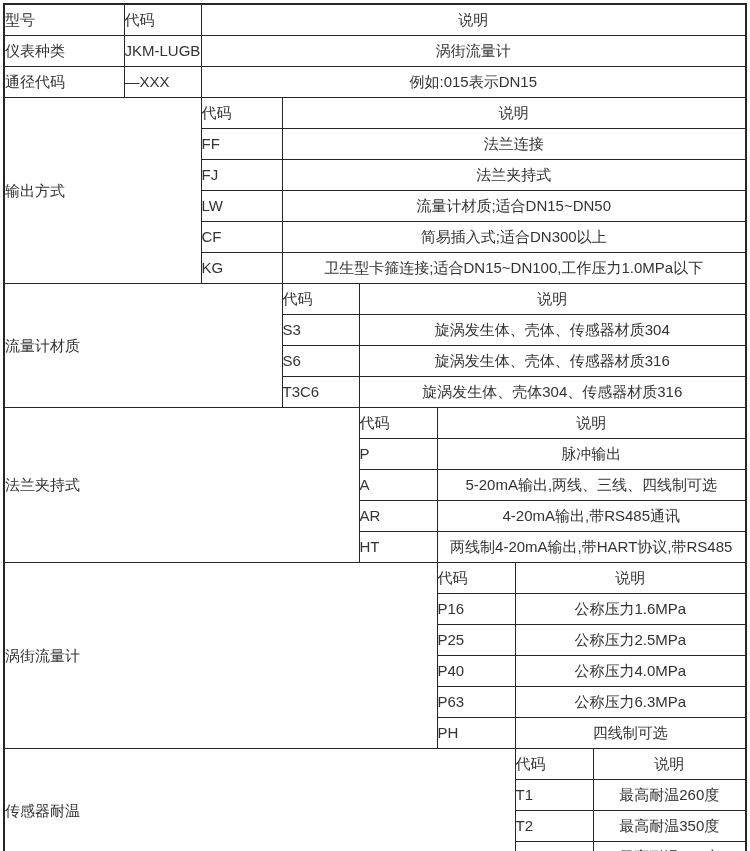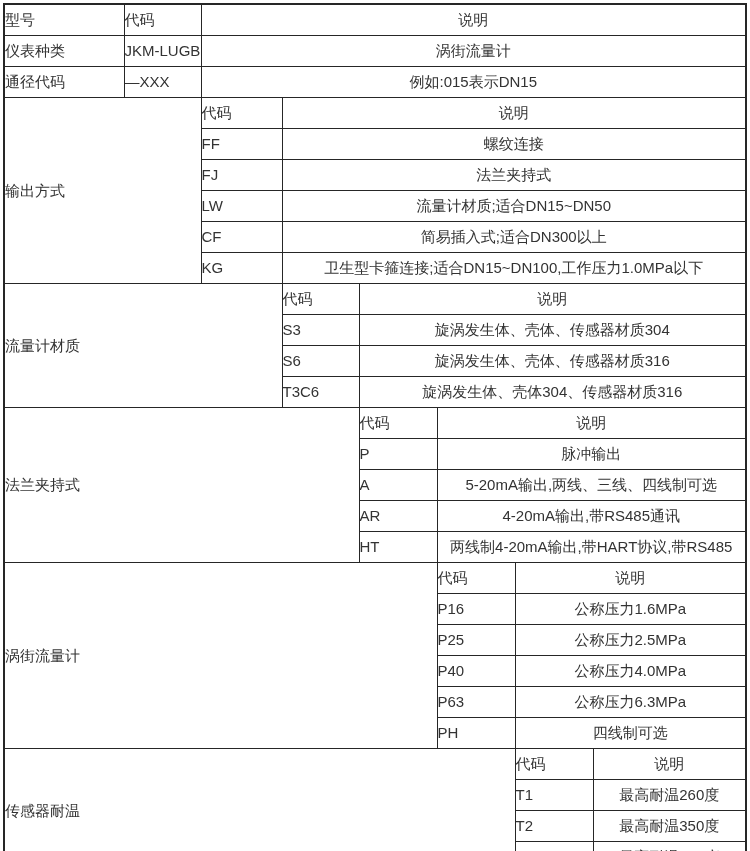--- a/index.html
+++ b/index.html
@@ -67,21 +67,21 @@
     <td class="l" colspan="6">例如:015表示DN15</td>
   </tr>
 
   <tr>
     <td class="c" colspan="2" rowspan="6">输出方式</td>
     <td class="c bl">代码</td>
     <td class="l bl" colspan="5">说明</td>
   </tr>
   <tr>
     <td class="c">FF</td>
-    <td class="l" colspan="5">螺纹连接</td>
+    <td class="l" colspan="5">法兰连接</td>
   </tr>
   <tr>
     <td class="c bl">FJ</td>
     <td class="l bl" colspan="5">法兰夹持式</td>
   </tr>
   <tr>
     <td class="c">LW</td>
     <td class="l" colspan="5">流量计材质;适合DN15~DN50</td>
   </tr>
   <tr>

